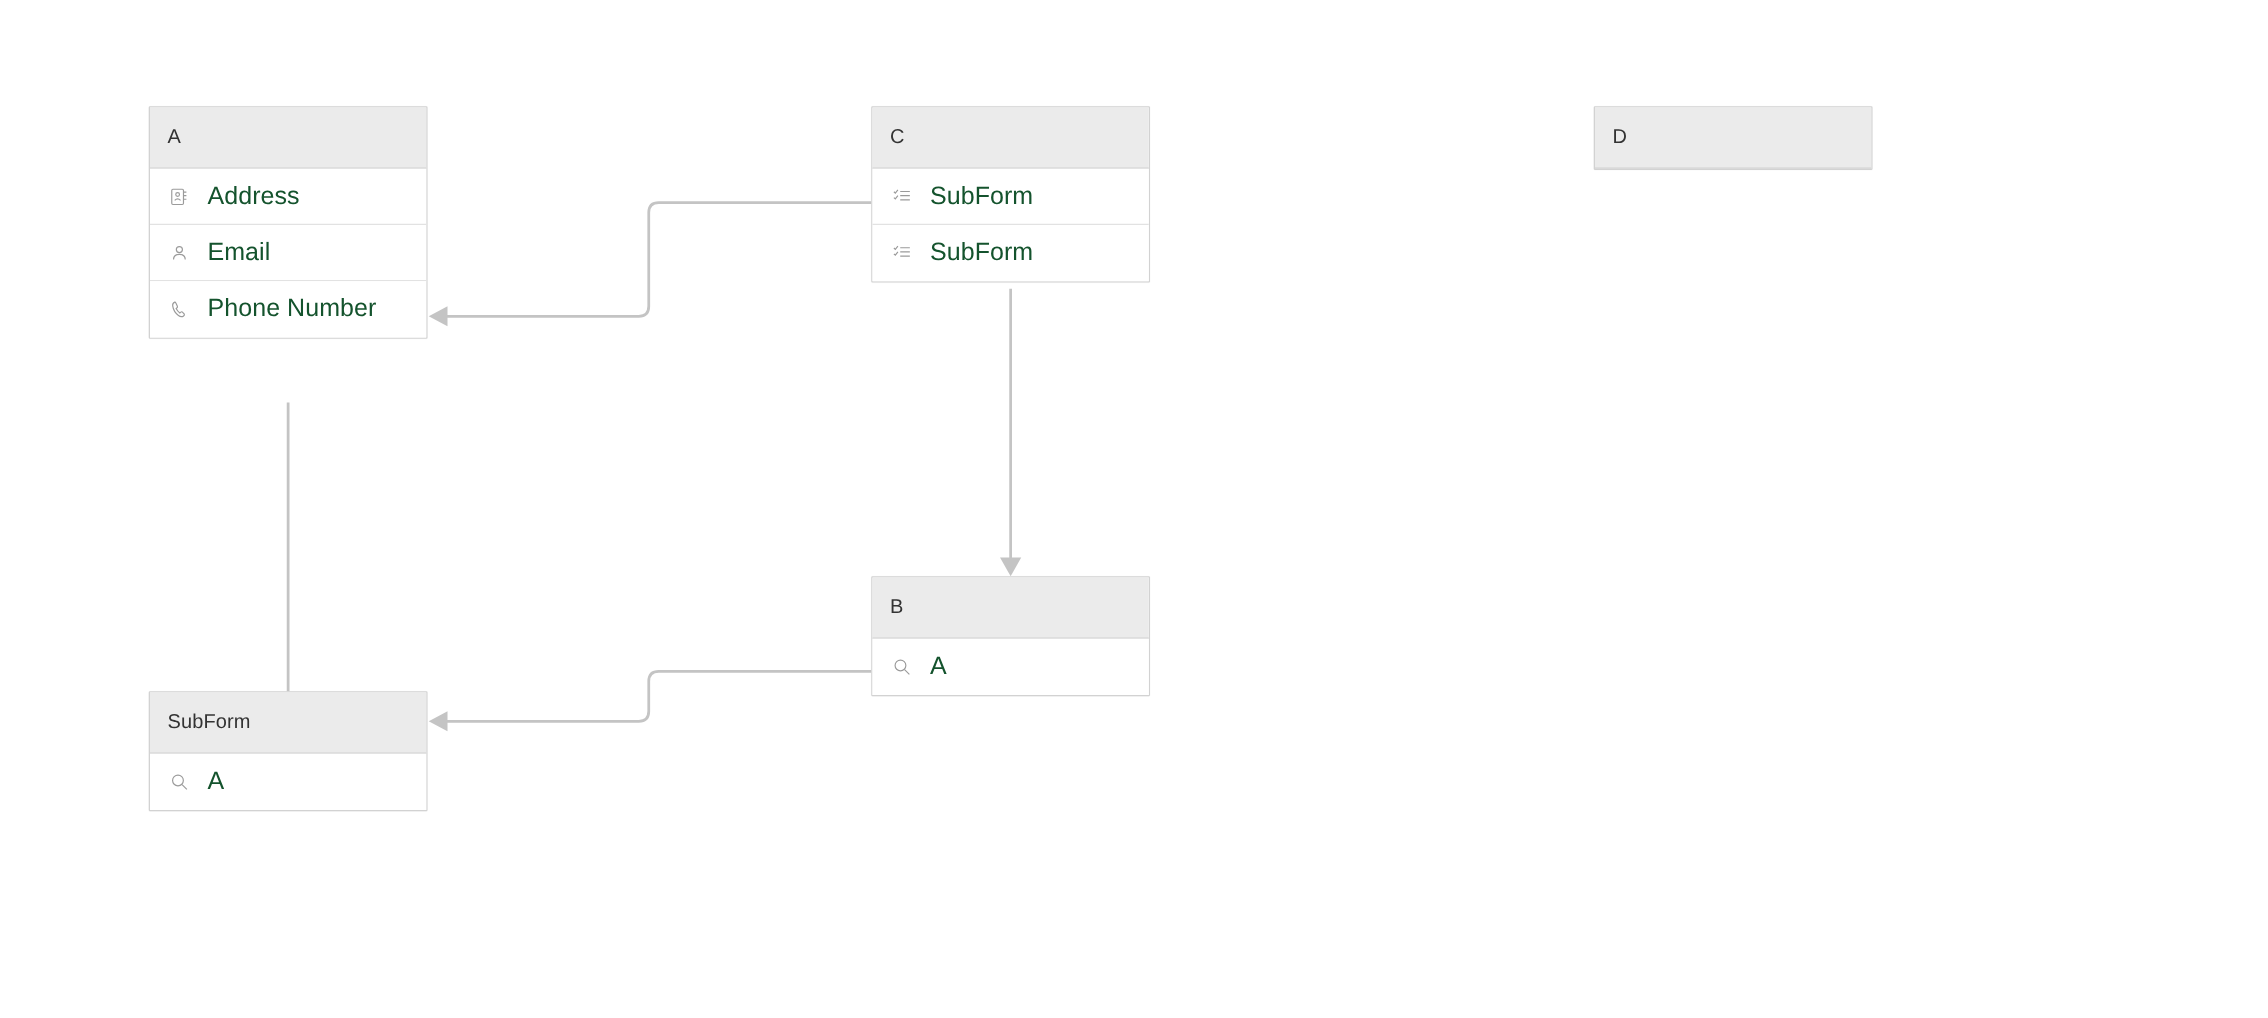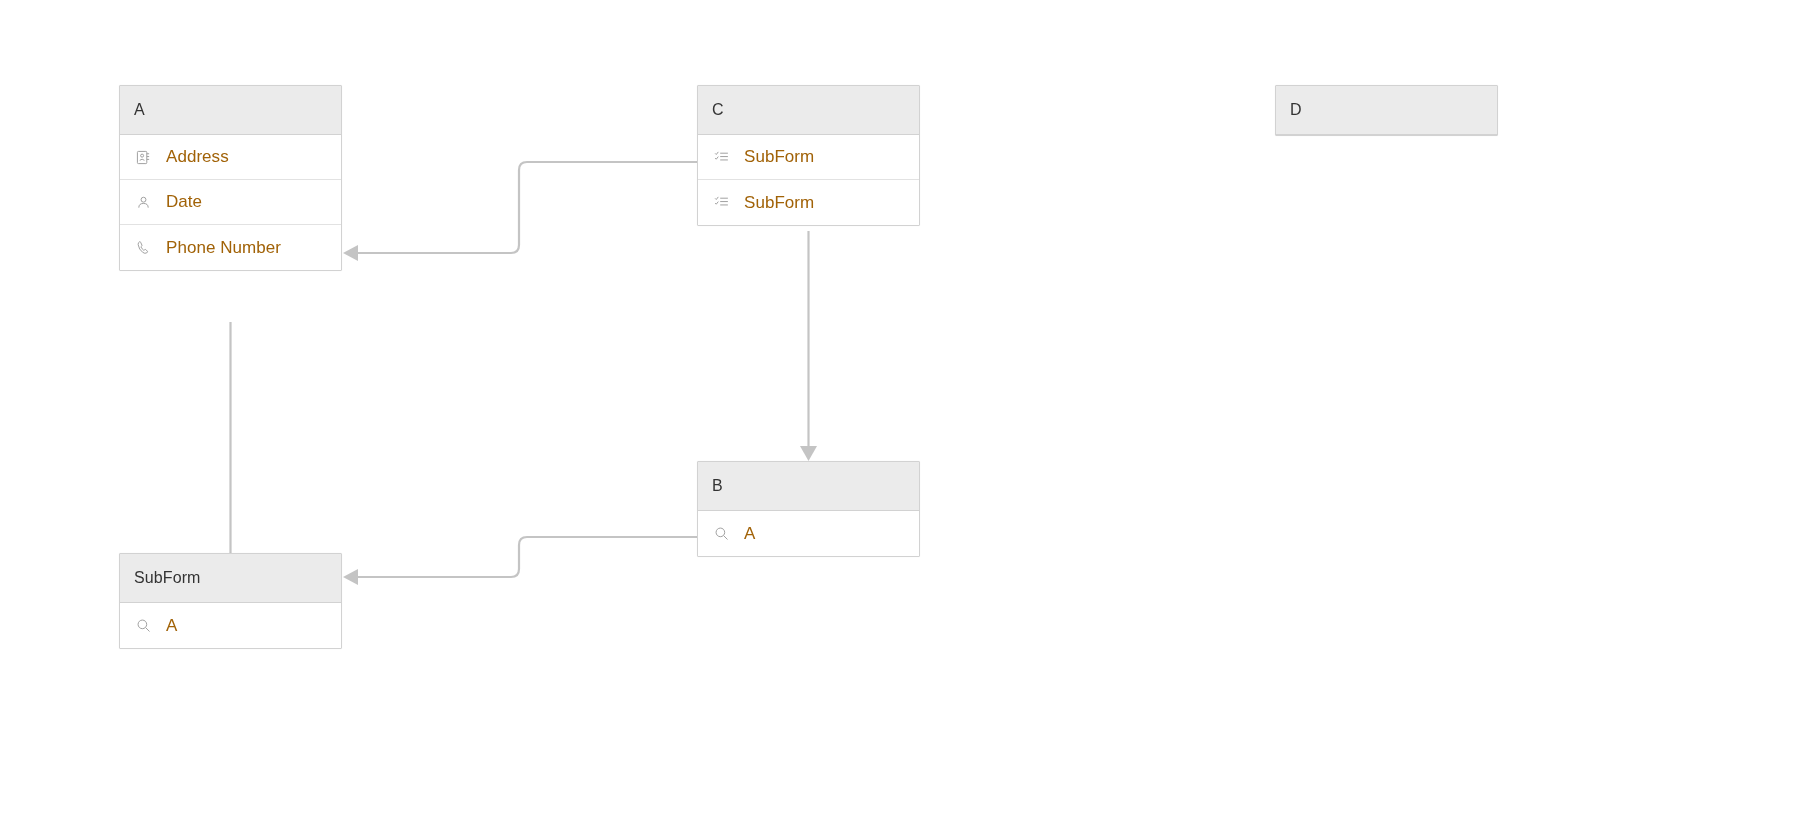--- a/index.html
+++ b/index.html
@@ -73,22 +73,22 @@
     flex: 0 0 18px;
     display: flex;
     align-items: center;
     justify-content: center;
     color: #9b9b9b;
   }
   .row-icon svg {
     display: block;
   }
   .row-label {
-    font-size: 17px;
-    color: #a16207;
+    font-size: 20px;
+    color: #14532d;
     letter-spacing: 0.05px;
     white-space: nowrap;
   }
 </style>
 </head>
 <body>
 
 <div id="canvas">
 
   <svg id="edge-layer" viewBox="0 0 1814 814" width="1814" height="814" xmlns="http://www.w3.org/2000/svg">
@@ -132,21 +132,21 @@
         </span>
         <span class="row-label">Address</span>
       </div>
       <div class="node-row">
         <span class="row-icon">
           <svg width="15" height="15" viewBox="0 0 16 16" fill="none" stroke="currentColor" stroke-width="1">
             <circle cx="8" cy="5" r="2.6"></circle>
             <path d="M3 13.5 Q3 9 8 9 Q13 9 13 13.5"></path>
           </svg>
         </span>
-        <span class="row-label">Date</span>
+        <span class="row-label">Email</span>
       </div>
       <div class="node-row">
         <span class="row-icon">
           <svg width="15" height="15" viewBox="0 0 16 16" fill="none" stroke="currentColor" stroke-width="1">
             <path d="M4 1.8 Q2 2.6 2.3 5 Q3 10 7.2 13.2 Q9.6 15 11.6 13.6 Q12.6 12.9 12.2 12 L10.4 10.2 Q9.8 9.8 9.2 10.4 L8.4 11.1 Q6.4 9.6 5.2 7.3 L6 6.6 Q6.6 6.1 6.3 5.4 L4.9 2.4 Q4.6 1.6 4 1.8 Z"></path>
           </svg>
         </span>
         <span class="row-label">Phone Number</span>
       </div>
     </div>

